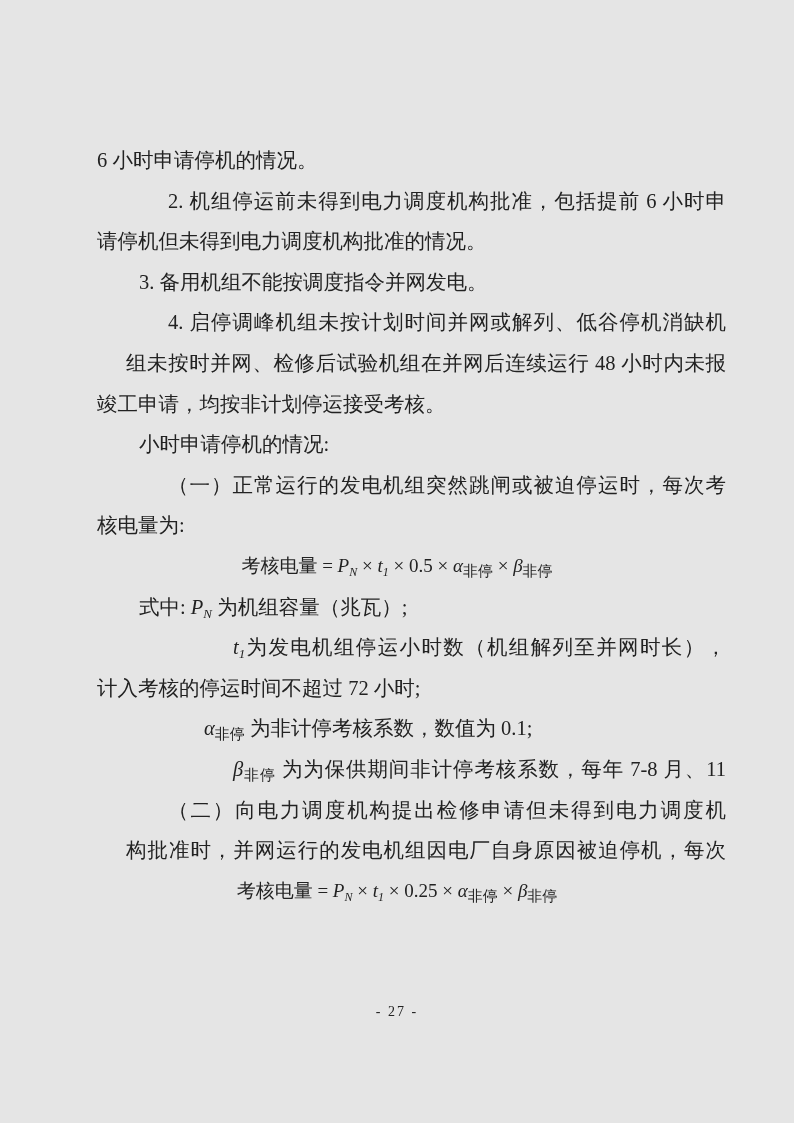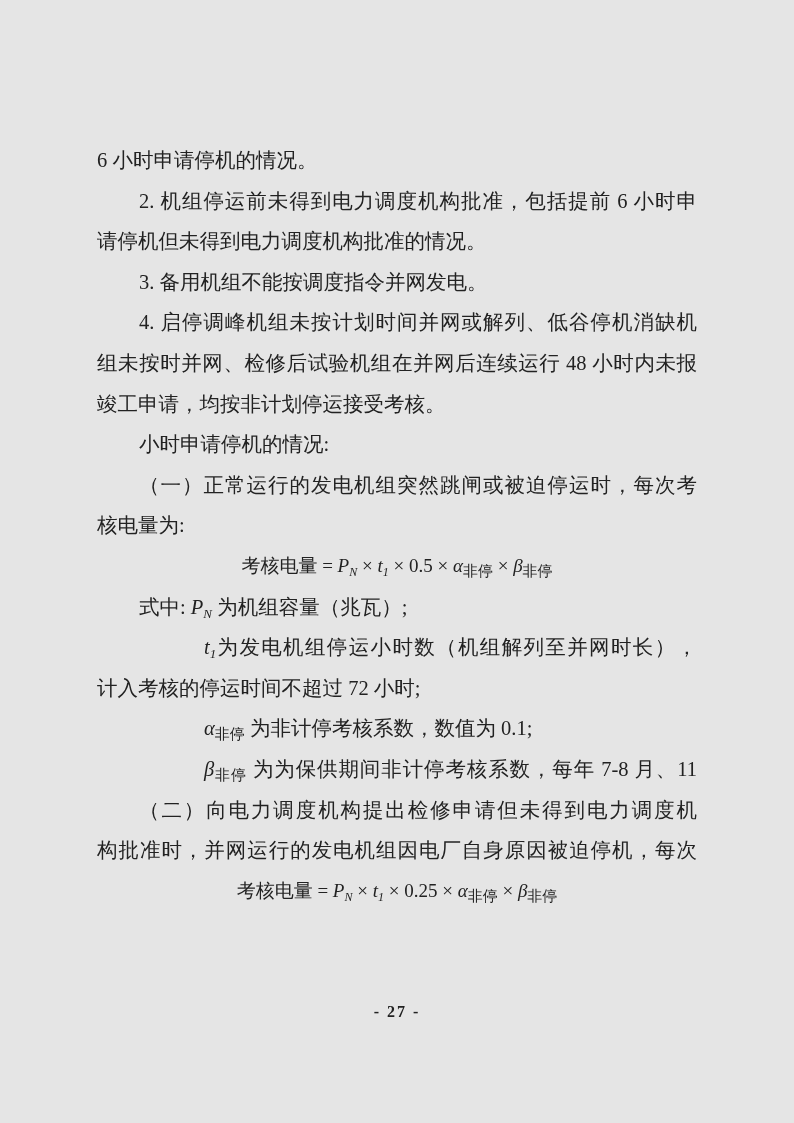--- a/index.html
+++ b/index.html
@@ -26,21 +26,21 @@
     box-sizing: border-box;
     width: 100%;
     height: 40.6px;
     line-height: 40.6px;
     font-size: 20.5px;
     text-align: justify;
     white-space: pre-wrap;
   }
   .ind2 { padding-left: 42px; }
   .ind5 { padding-left: 107px; }
-  .stretch { text-align-last: justify; }
+  .stretch { text-align-last: justify; margin-left: 29px; }
   .formula {
     text-align: center;
     text-align-last: center;
     font-size: 19px;
   }
   .fv {
     font-style: italic;
     font-family: "Liberation Serif", "DejaVu Serif", serif;
   }
   .fsub {
@@ -56,24 +56,23 @@
     vertical-align: -4px;
   }
   .pagenum {
     position: absolute;
     top: 1000px;
     left: 0;
     width: 100%;
     height: 24px;
     line-height: 24px;
     text-align: center;
-    font-size: 16px;
+    font-size: 14px;
     letter-spacing: 2px;
     color: #222222;
-    font-weight: bold;
   }
 </style>
 </head>
 <body>
 
 <div class="page">
   <div class="textblock">
 
     <div class="line">6 小时申请停机的情况。</div>
 

